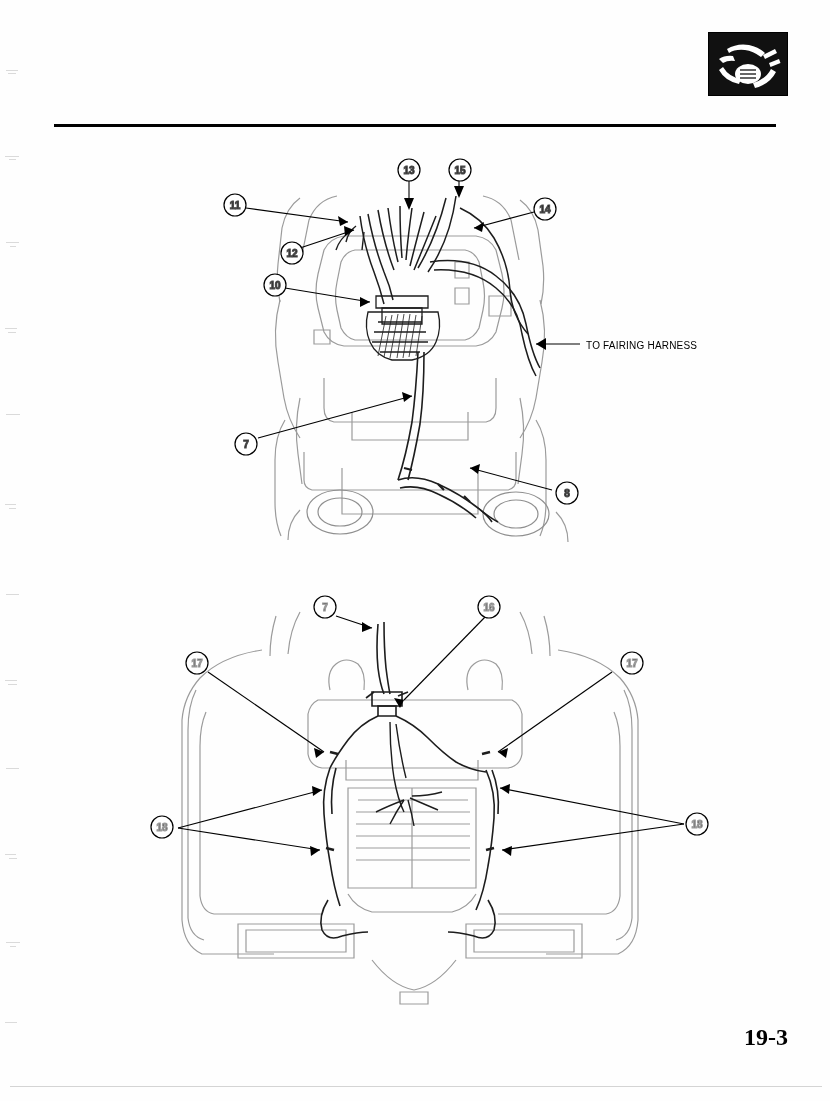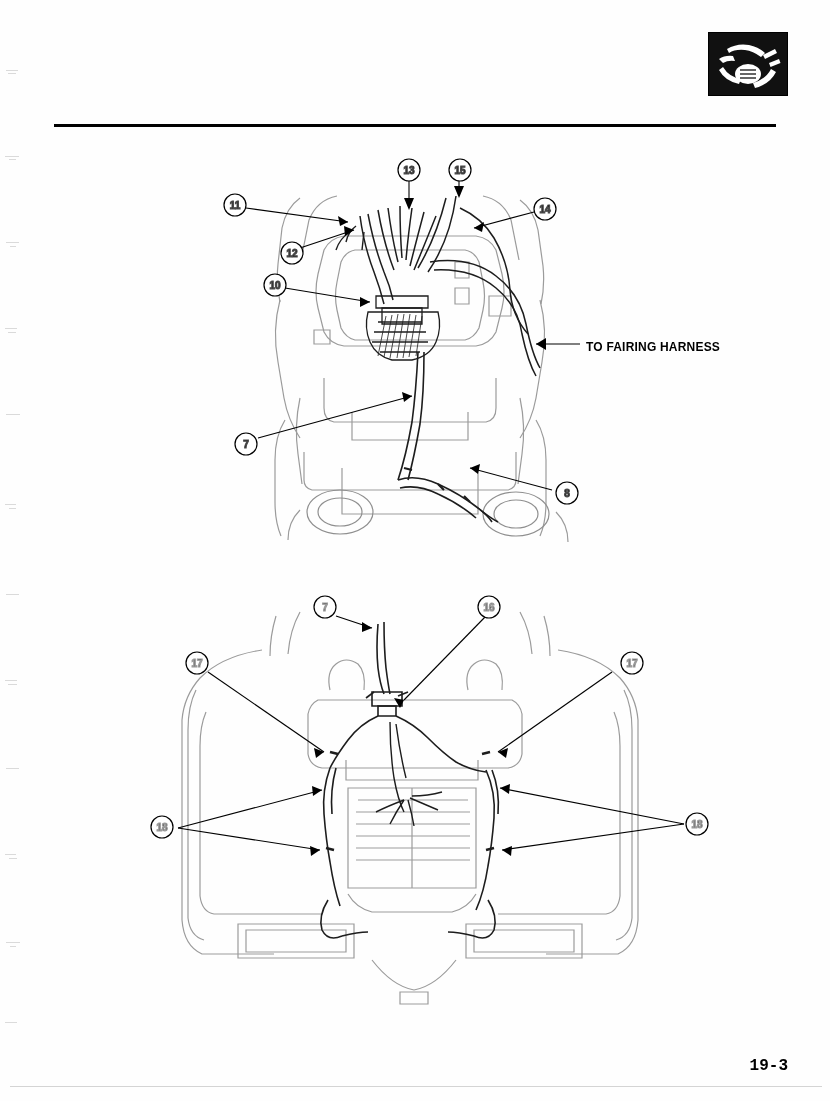--- a/index.html
+++ b/index.html
@@ -53,26 +53,26 @@
     left: 54px;
     top: 124px;
     width: 722px;
     height: 3px;
     background: #000000;
   }
 
   .page-number {
     position: absolute;
     right: 42px;
-    bottom: 26px;
-    font-size: 16px;
+    bottom: 50px;
+    font-size: 24px;
     font-weight: bold;
     letter-spacing: 0px;
     color: #000;
-    font-family: Liberation Mono, monospace;
+    font-family: Liberation Serif, serif;
   }
 
   .footer-line {
     position: absolute;
     left: 10px;
     bottom: 14px;
     width: 812px;
     height: 1px;
     background: #d4d4d4;
   }
@@ -87,22 +87,22 @@
 
   .callout-label {
     font-family: "Liberation Sans", sans-serif;
     font-size: 10px;
     font-weight: bold;
     fill: #000;
   }
   .note-label {
     position: absolute;
     font-family: "Liberation Sans", sans-serif;
-    font-size: 12px;
-    font-weight: bold;
+    font-size: 10px;
+    font-weight: normal;
     color: #000;
     letter-spacing: 0.2px;
     white-space: nowrap;
   }
   .note-fairing { left: 586px; top: 340px; }
 </style>
 </head>
 <body>
 
 <div class="page">

